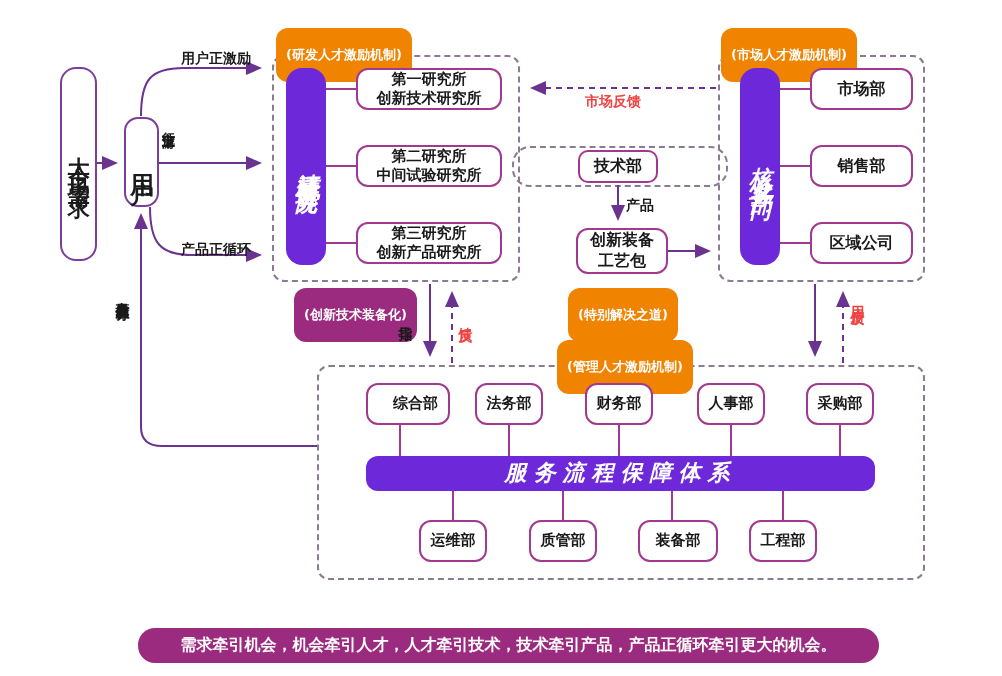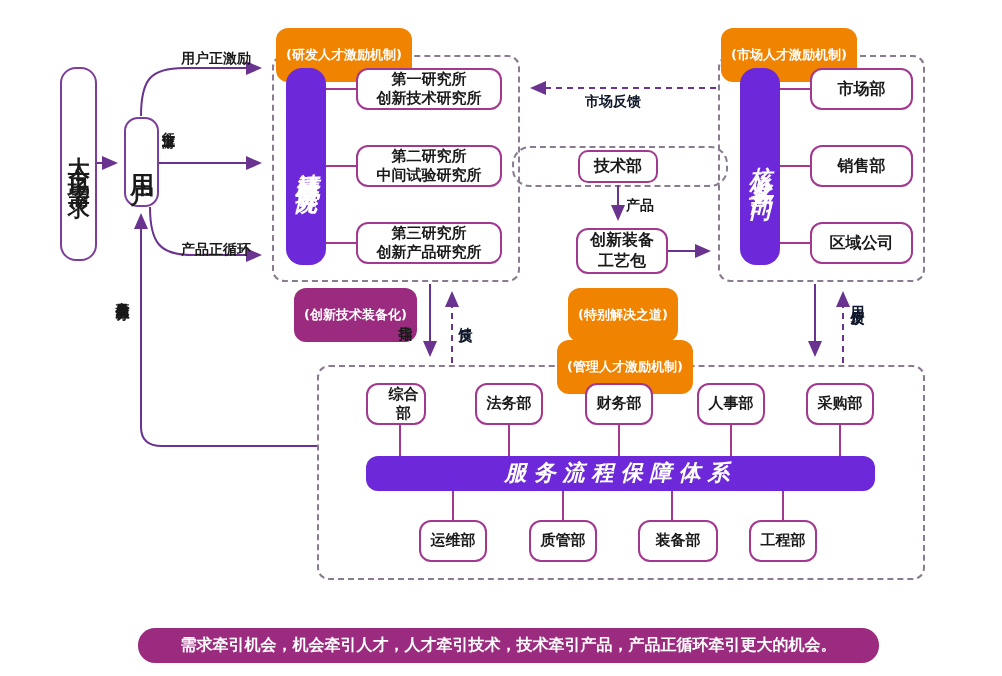--- a/index.html
+++ b/index.html
@@ -23,21 +23,21 @@
 
   .vtext{writing-mode:vertical-rl;text-orientation:upright;}
 
   
   .badge{position:absolute;font-size:13px;font-weight:bold;color:#fff;background:#f08300;
          border-radius:12px;padding:19px 10px;white-space:nowrap;line-height:1.2;}
   .badge.purple{background:#9b2b7e;}
 
   
   .lbl{position:absolute;font-weight:bold;font-size:14px;color:#1a1a1a;white-space:nowrap;line-height:1.15;}
-  .lbl.orange{color:#0f172a;}
+  .lbl.orange{color:#ef4444;}
 
   .connector-layer{position:absolute;left:0;top:0;width:1002px;height:676px;z-index:2;pointer-events:none;}
   .z1{z-index:1;} .z3{position:absolute;z-index:3;}
   .banner{position:absolute;background:#9b2b7e;color:#fff;font-weight:bold;border-radius:17px;
           display:flex;align-items:center;justify-content:center;z-index:3;}
 </style>
 </head>
 <body>
 
 <div class="stage">
@@ -140,21 +140,21 @@
   <div class="lbl orange vtext z3" style="left:850px;top:294px;letter-spacing:2px;">用户反馈</div>
 
   <div class="badge z3" style="left:721px;top:28px;">(市场人才激励机制)</div>
   <div class="box fill vtext z3" style="left:740px;top:68px;width:40px;height:197px;font-size:22px;letter-spacing:6px;">核心业务部门</div>
   <div class="box z3" style="left:810px;top:68px;width:103px;height:42px;font-size:16px;">市场部</div>
   <div class="box z3" style="left:810px;top:145px;width:103px;height:42px;font-size:16px;">销售部</div>
   <div class="box z3" style="left:810px;top:222px;width:103px;height:42px;font-size:16px;">区域公司</div>
 
   <div class="badge z3" style="left:557px;top:340px;">(管理人才激励机制)</div>
 
-  <div class="box z3" style="left:366px;top:383px;width:60px;height:42px;font-size:15px;padding-left:15px;">综合部</div>
+  <div class="box z3" style="left:366px;top:383px;width:84px;height:42px;font-size:15px;padding-left:15px;">综合部</div>
   <div class="box z3" style="left:475px;top:383px;width:68px;height:42px;font-size:15px;">法务部</div>
   <div class="box z3" style="left:585px;top:383px;width:68px;height:42px;font-size:15px;">财务部</div>
   <div class="box z3" style="left:697px;top:383px;width:68px;height:42px;font-size:15px;">人事部</div>
   <div class="box z3" style="left:806px;top:383px;width:68px;height:42px;font-size:15px;">采购部</div>
 
   <div class="box fill z3" style="left:366px;top:456px;width:509px;height:35px;font-size:22px;letter-spacing:7px;border-radius:12px;">服务流程保障体系</div>
 
   <div class="box z3" style="left:529px;top:520px;width:68px;height:42px;font-size:15px;">质管部</div>
   <div class="box z3" style="left:419px;top:520px;width:68px;height:42px;font-size:15px;">运维部</div>
   <div class="box z3" style="left:638px;top:520px;width:80px;height:42px;font-size:15px;">装备部</div>

